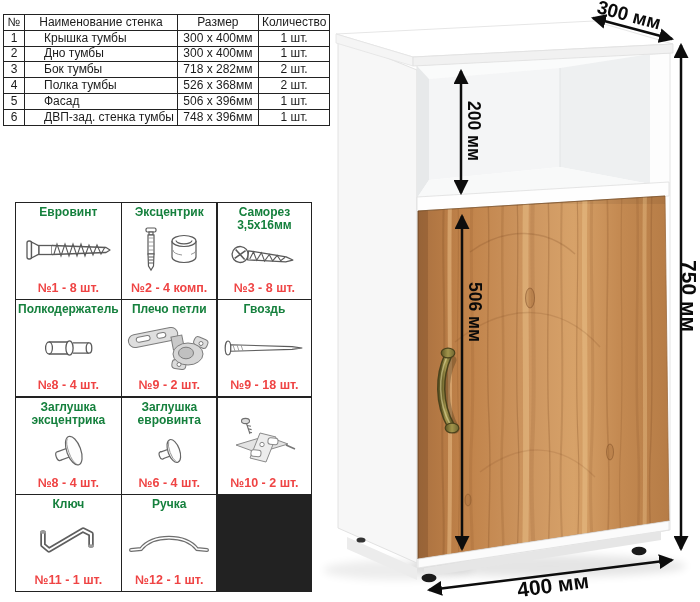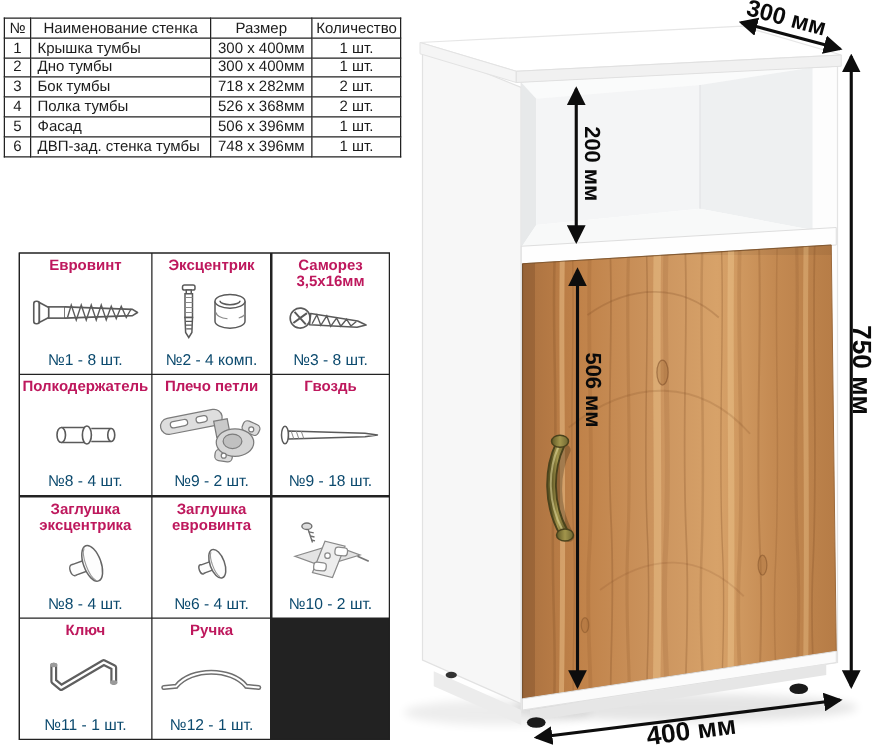--- a/index.html
+++ b/index.html
@@ -3,29 +3,29 @@
 <meta charset="utf-8">
 <style>
   html,body{margin:0;padding:0;background:#fff;}
   .stage{position:relative;width:700px;height:602px;background:#fff;overflow:hidden;
          font-family:"Liberation Sans",sans-serif;color:#111;}
   
   table.parts{position:absolute;left:3px;top:14px;border-collapse:collapse;table-layout:fixed;
               font-size:12px;color:#1c1c1c;background:#fff;}
   table.parts th,table.parts td{border:1.4px solid #222;padding:0 3px;height:14.8px;
               line-height:13px;font-weight:normal;white-space:nowrap;text-align:center;overflow:hidden;}
-  table.parts td.name{text-align:left;padding-left:5px;}
+  table.parts td.name{text-align:left;padding-left:19px;}
   
   .hw{position:absolute;left:15px;top:202px;width:297px;height:390px;display:grid;
       grid-template-columns:repeat(3,1fr);grid-template-rows:repeat(4,1fr);
       background:#222;gap:1.6px;border:1.8px solid #222;box-sizing:border-box;}
   .hw-cell{background:#fff;display:flex;flex-direction:column;align-items:center;
       justify-content:space-between;padding:3px 2px 4px;text-align:center;min-height:0;}
-  .hw-title{font-weight:bold;font-size:12px;line-height:1.12;color:#be185d;text-align:center;}
-  .hw-count{font-weight:normal;font-size:12.5px;color:#0c4a6e;}
+  .hw-title{font-weight:bold;font-size:12px;line-height:1.12;color:#15803d;text-align:center;}
+  .hw-count{font-weight:bold;font-size:12.5px;color:#ef4444;}
   .hw-icon{flex:1 1 auto;display:flex;align-items:center;justify-content:center;min-height:0;}
   .cab{position:absolute;left:0;top:0;}
   .dim{font-family:"Liberation Sans",sans-serif;font-weight:bold;fill:#0a0a0a;}
 </style>
 </head>
 <body>
 
 <div class="stage">
 
   <table class="parts">

